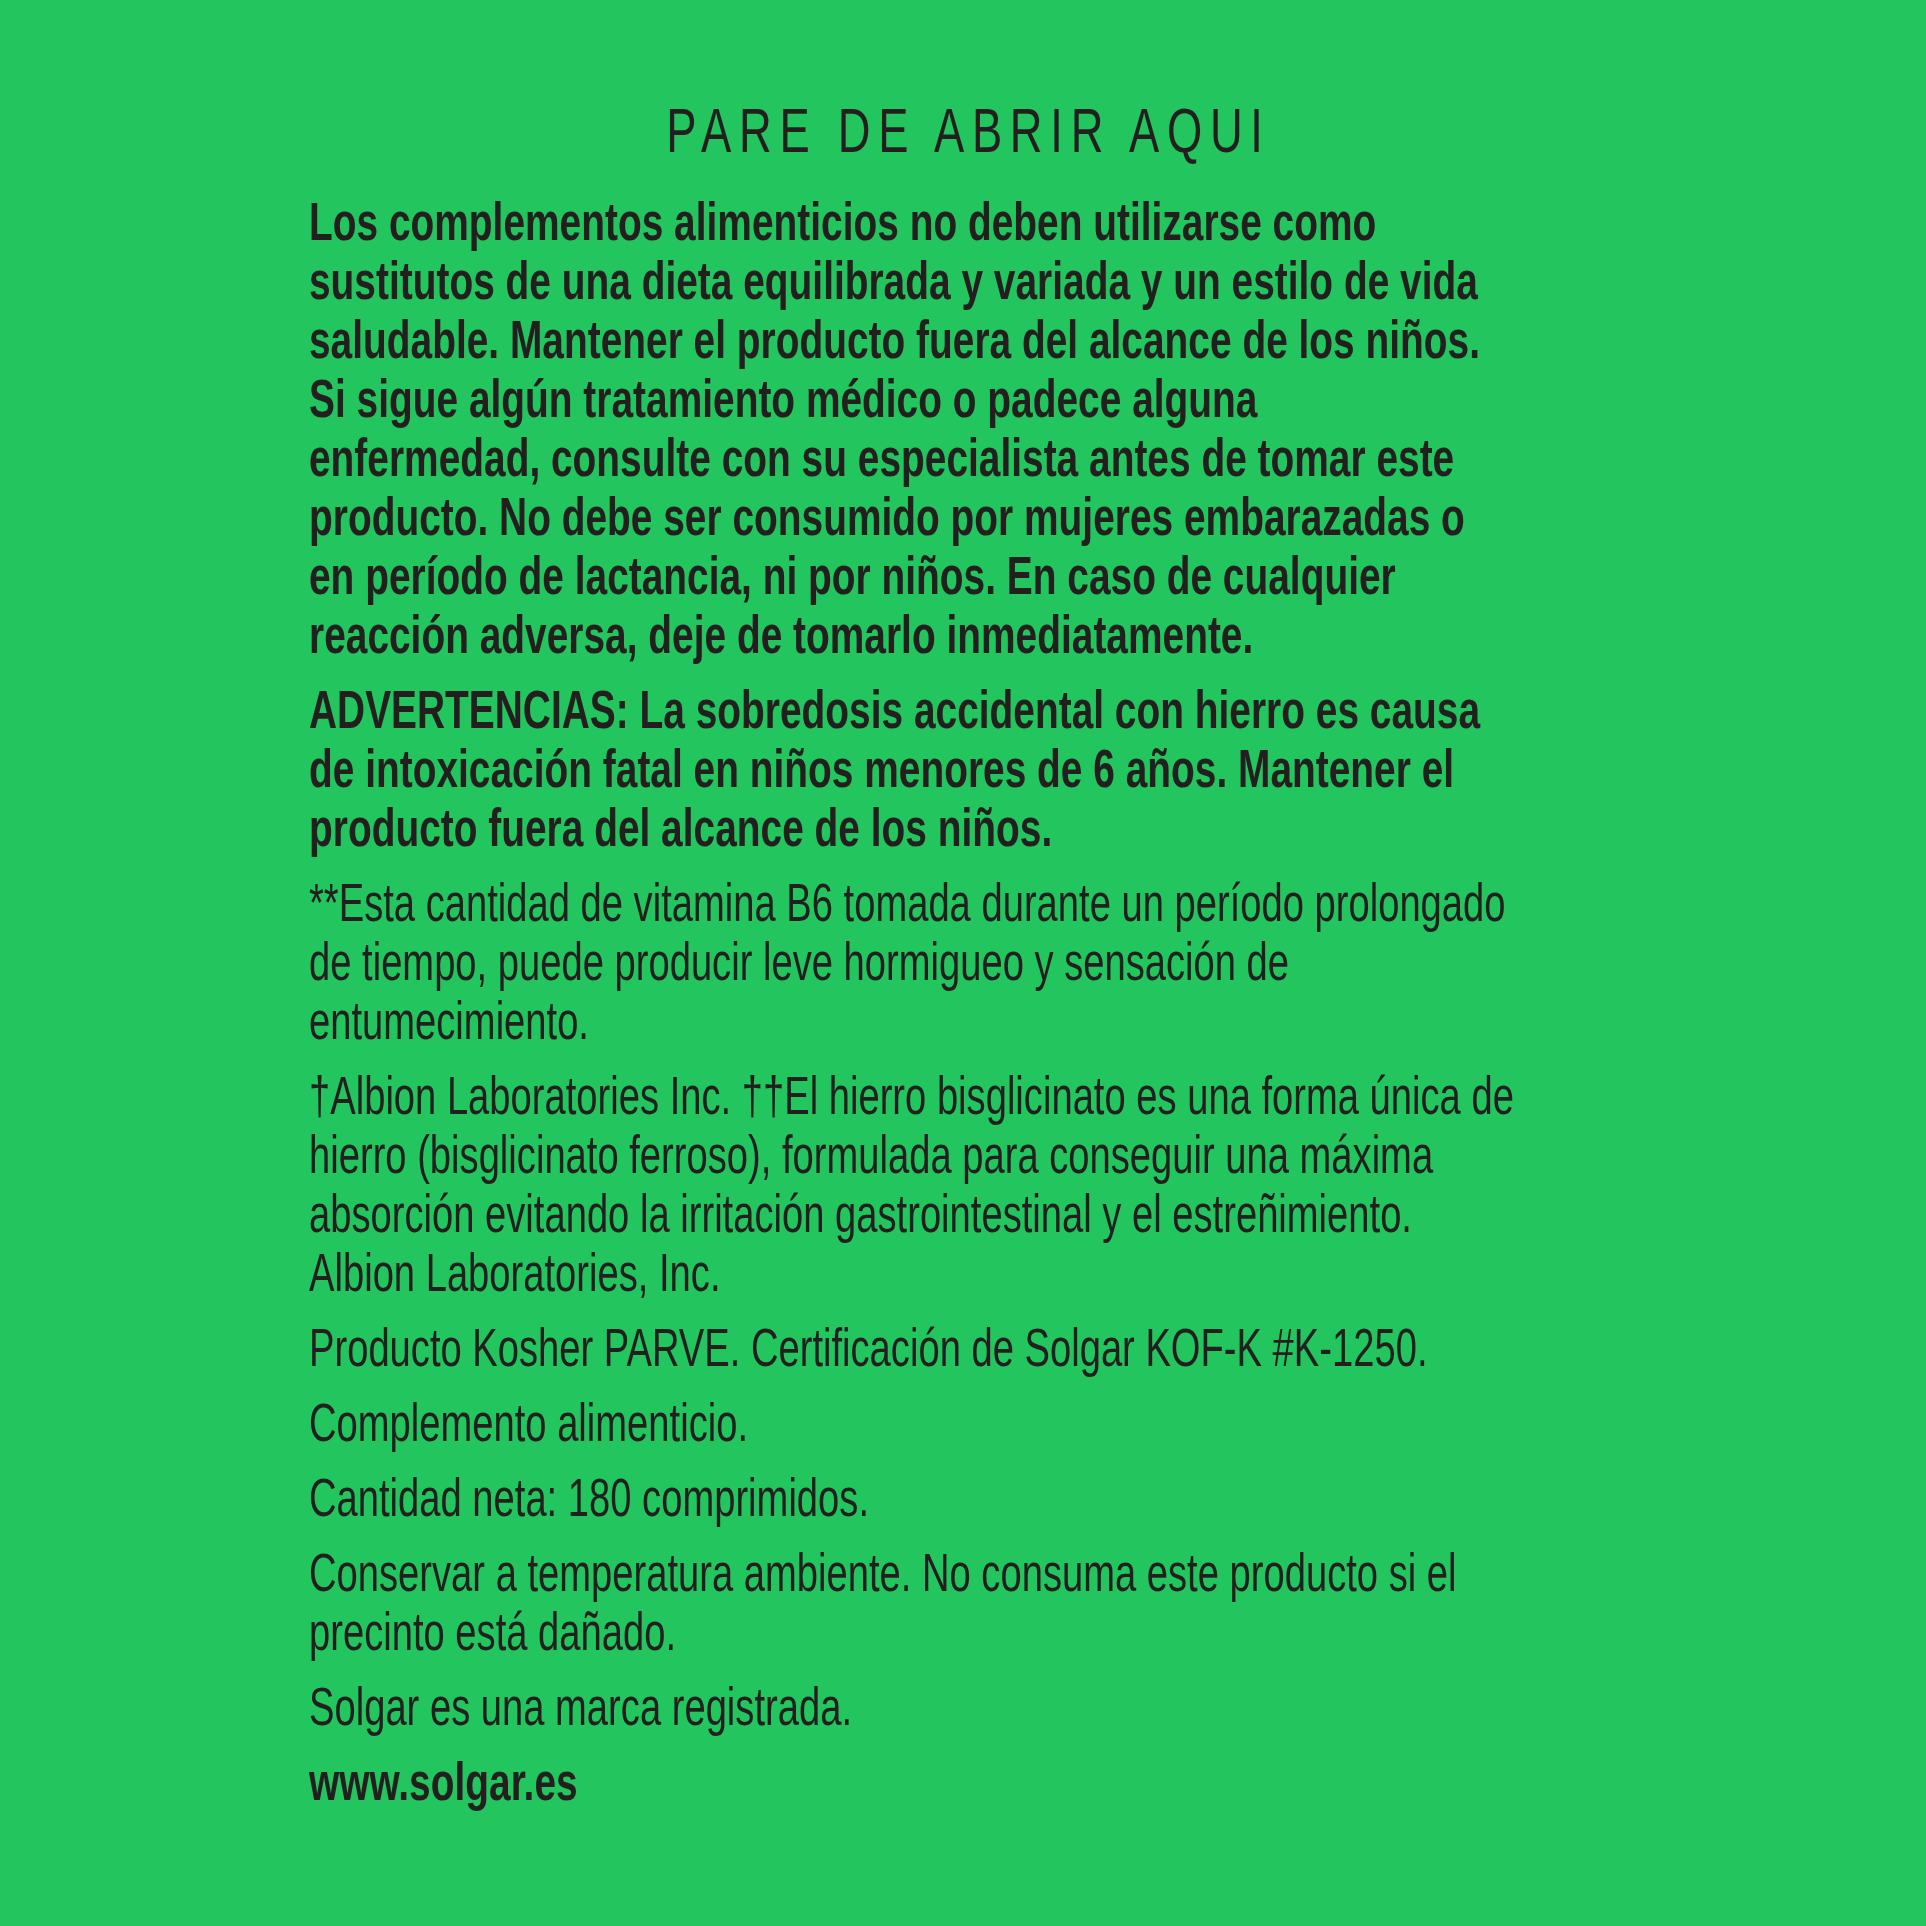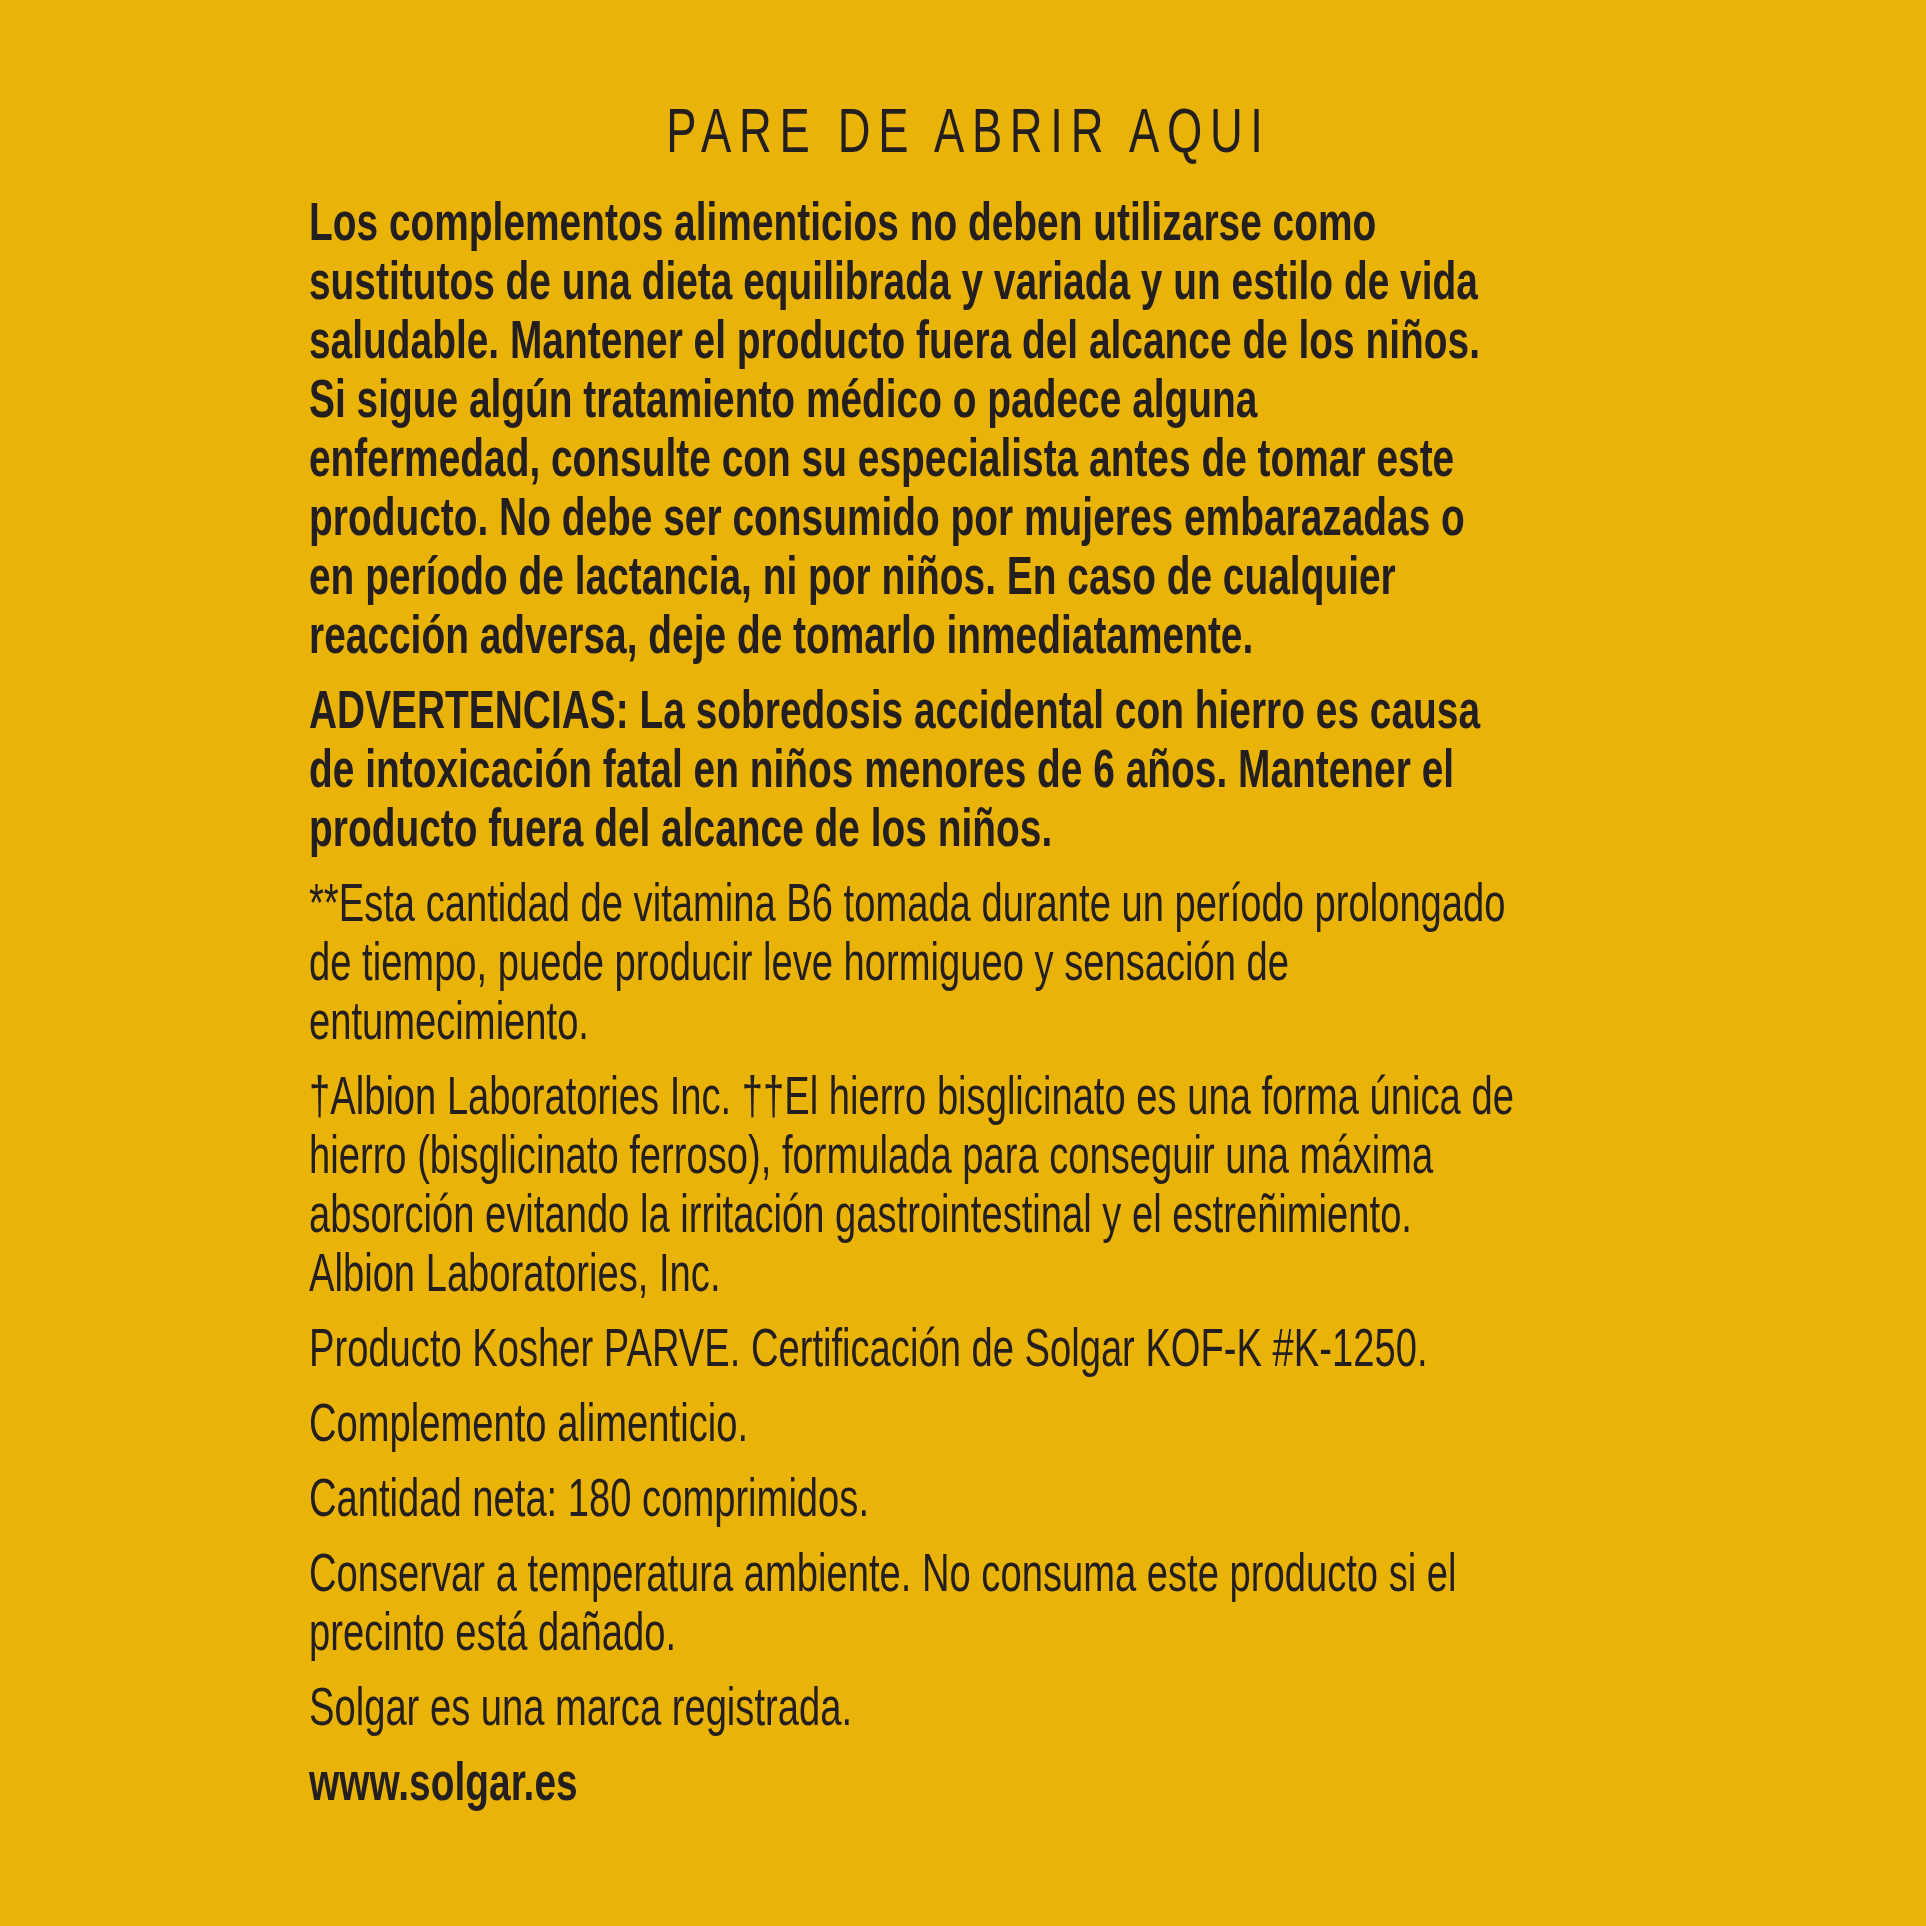--- a/index.html
+++ b/index.html
@@ -4,21 +4,21 @@
 <style>
   html, body {
     margin: 0;
     padding: 0;
     background: #ffffff;
   }
   .sheet {
     position: relative;
     width: 1927px;
     height: 1927px;
-    background: #eab308;
+    background: #22c55e;
     overflow: hidden;
     font-family: "Liberation Sans", sans-serif;
     color: #241f1f;
   }
   .content {
     position: absolute;
     left: 309px;
     top: 95px;
     width: 1832px;
     transform: scaleX(0.72);

